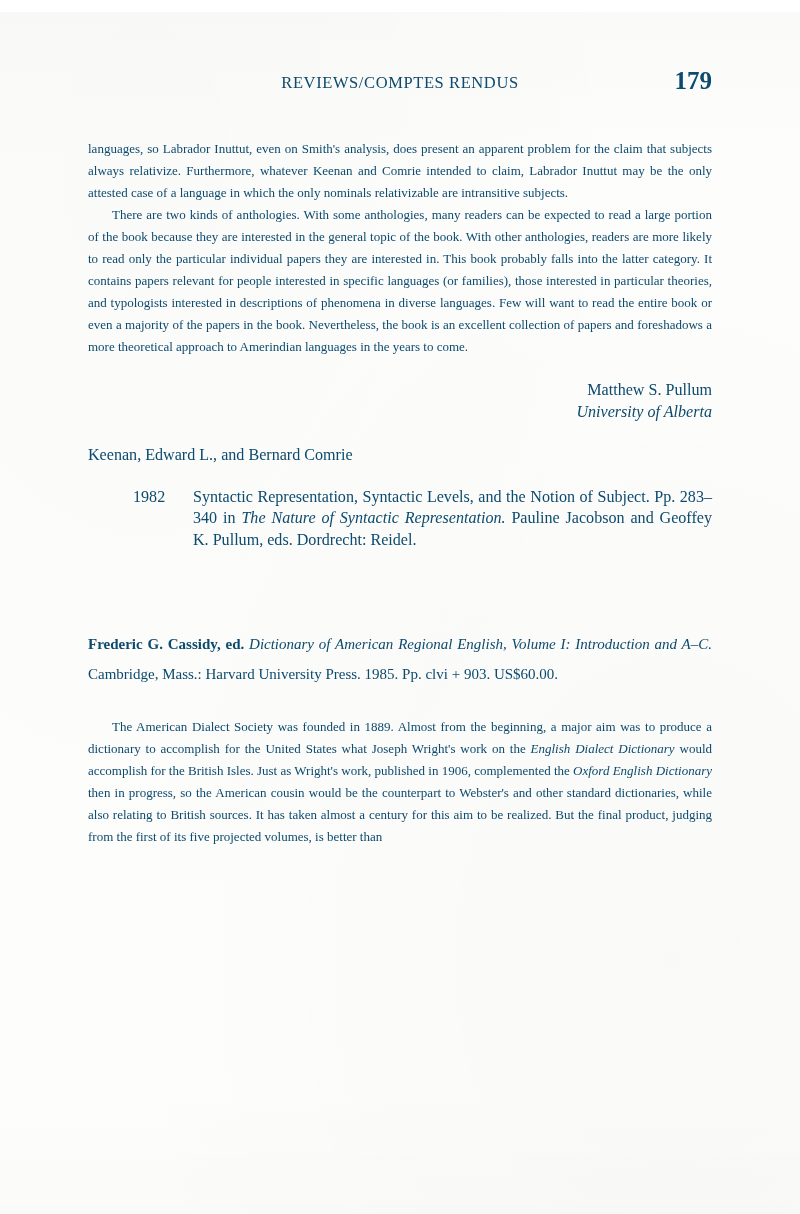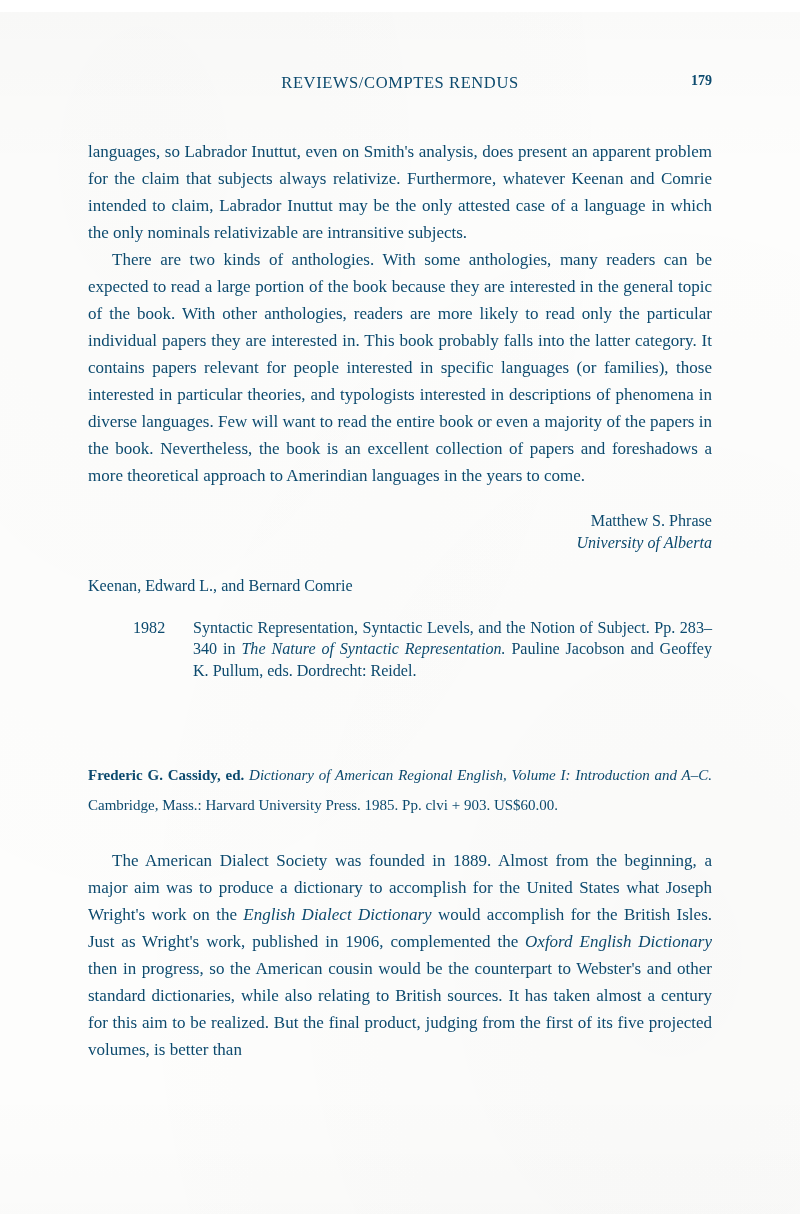--- a/index.html
+++ b/index.html
@@ -47,33 +47,33 @@
   .runhead-title {
     text-align: center;
     font-size: 16.5px;
     letter-spacing: 0.6px;
     line-height: 22px;
   }
   .runhead-folio {
     position: absolute;
     right: 0;
     top: -2px;
-    font-size: 14px;
+    font-size: 25px;
     font-weight: 700;
     line-height: 22px;
   }
 
   
   .body-block {
     margin-top: 32px;
   }
   p.para {
     margin: 0;
-    font-size: 17px;
-    line-height: 27px;
+    font-size: 13px;
+    line-height: 22px;
     text-align: justify;
     text-justify: inter-word;
     hyphens: none;
   }
   p.para.indent {
     text-indent: 24px;
   }
 
   i, .it { font-style: italic; }
 
@@ -147,21 +147,21 @@
       <div class="runhead-title">REVIEWS/COMPTES RENDUS</div>
       <div class="runhead-folio">179</div>
     </div>
 
     <div class="body-block">
       <p class="para">languages, so Labrador Inuttut, even on Smith's analysis, does present an apparent problem for the claim that subjects always relativize. Furthermore, whatever Keenan and Comrie intended to claim, Labrador Inuttut may be the only attested case of a language in which the only nominals relativizable are intransitive subjects.</p>
       <p class="para indent">There are two kinds of anthologies. With some anthologies, many readers can be expected to read a large portion of the book because they are interested in the general topic of the book. With other anthologies, readers are more likely to read only the particular individual papers they are interested in. This book probably falls into the latter category. It contains papers relevant for people interested in specific languages (or families), those interested in particular theories, and typologists interested in descriptions of phenomena in diverse languages. Few will want to read the entire book or even a majority of the papers in the book. Nevertheless, the book is an excellent collection of papers and foreshadows a more theoretical approach to Amerindian languages in the years to come.</p>
     </div>
 
     <div class="signature">
-      <div>Matthew S. Phrase</div>
+      <div>Matthew S. Pullum</div>
       <div class="affil">University of Alberta</div>
     </div>
 
 
     <div class="ref-list">
 
       <div class="ref-entry">
         <p class="ref-author">Keenan, Edward L., and Bernard Comrie</p>
       </div>
 

